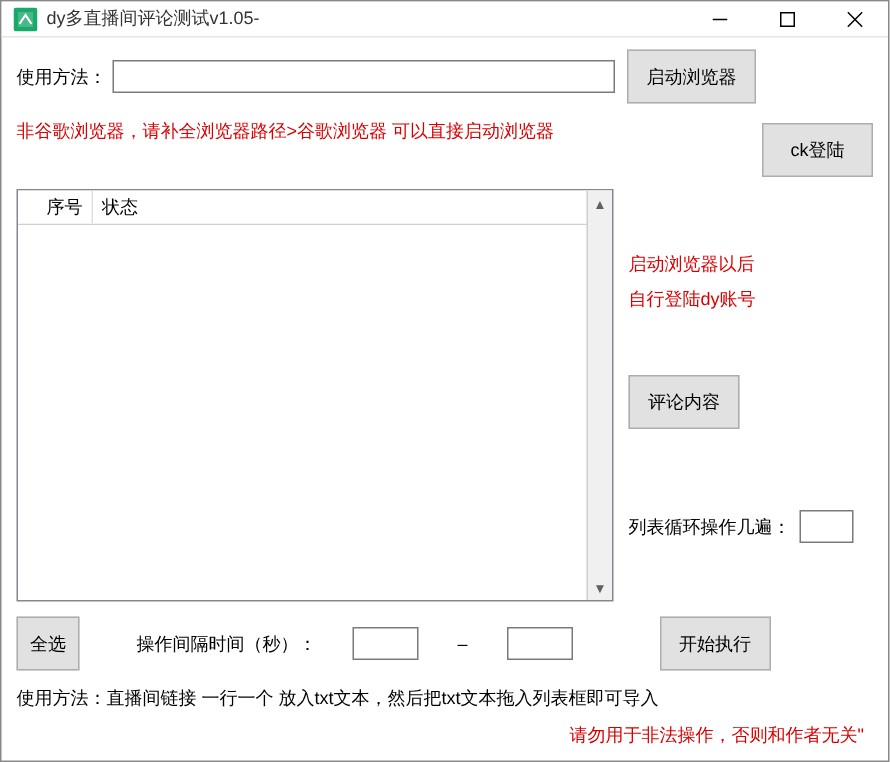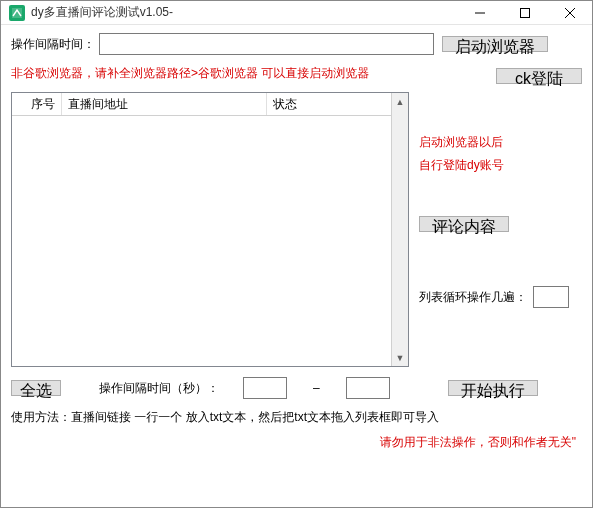--- a/index.html
+++ b/index.html
@@ -43,24 +43,24 @@
     border: 1px solid #7a7a7a;
     height: 22px;
     padding: 2px 4px;
     background: #fff;
     font-family: inherit;
     font-size: 12px;
   }
   .btn {
     border: 1px solid #adadad;
     background: #e1e1e1;
-    height: 16px;
+    height: 36px;
     padding: 0 12px;
     font-family: inherit;
-    font-size: 16px;
+    font-size: 12px;
     cursor: pointer;
   }
   .red { color: #d80000; }
   .hint1 { margin: 10px 0 8px 0; }
   .ck-row { display:flex; justify-content: flex-end; margin-top:-22px; }
   .main-row { display: flex; gap: 10px; margin-top: 8px;}
   .table-wrap {
     width: 398px;
     height: 275px;
     border: 1px solid #828790;
@@ -151,35 +151,34 @@
       <svg width="10" height="10">
           <line x1="0" y1="0" x2="10" y2="10" stroke="#000" stroke-width="1"></line>
           <line x1="10" y1="0" x2="0" y2="10" stroke="#000" stroke-width="1"></line>
         </svg>
     </div>
   </div>
 </div>
 
 <div class="client">
   <div class="row">
-    <span class="label">操作间隔时间：</span>
+    <span class="label">使用方法：</span>
     <input class="input-text" style="flex: 0 0 335px; margin: 0px 8px 0px 4px;" value="">
     <button class="btn">启动浏览器</button>
   </div>
 
   <div class="red hint1">非谷歌浏览器，请补全浏览器路径&gt;谷歌浏览器  可以直接启动浏览器</div>
   <div class="ck-row">
     <button class="btn" style="padding:0 18px;">ck登陆</button>
   </div>
 
   <div class="main-row">
     <div class="table-wrap">
       <div class="thead">
         <div class="th c1">序号</div>
-        <div class="th c2">直播间地址</div>
         <div class="th c3">状态</div>
       </div>
       <div class="vscroll">
         <div class="sarrow">▲</div>
         <div class="strack"></div>
         <div class="sarrow">▼</div>
       </div>
     </div>
 
     <div class="side">

